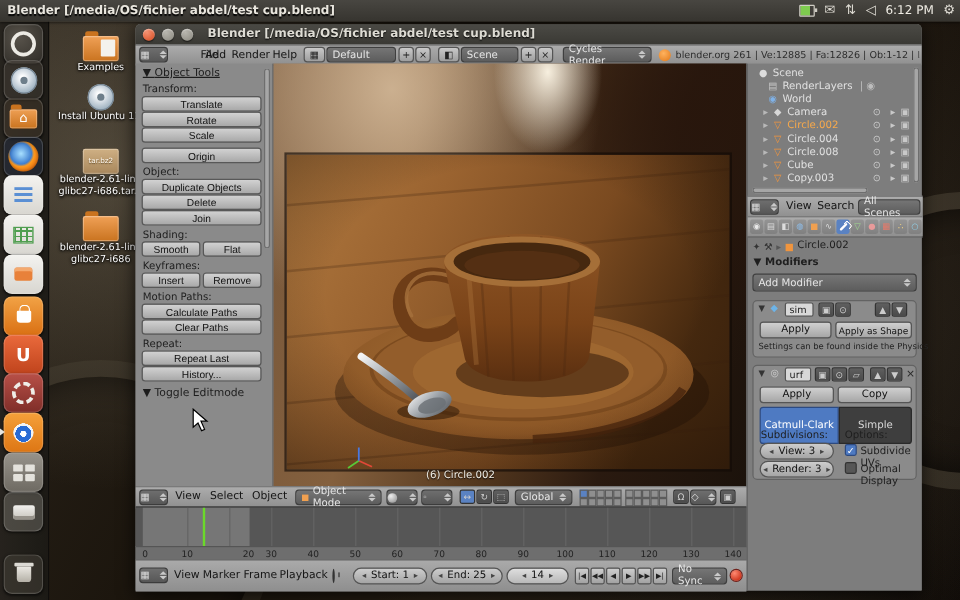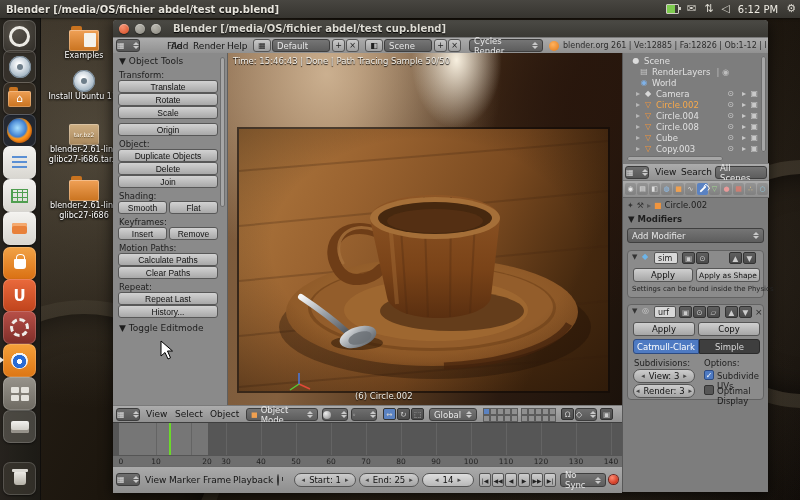--- a/index.html
+++ b/index.html
@@ -103,21 +103,21 @@
   .ptab{position:absolute;top:2px;width:11px;height:12px;border-radius:2px;display:flex;align-items:center;justify-content:center;font-size:7px;color:#ddd;background:rgba(0,0,0,.12);}
   .ptab.active{background:#5a82c2;box-shadow:inset 0 0 0 1px #39movie5a8a;}
   .wrenchg{width:2px;height:8px;background:#fff;transform:rotate(45deg);border-radius:1px;position:relative;}
   .wrenchg:before{content:"";position:absolute;top:-2px;left:-1.5px;width:5px;height:3px;border:1px solid #fff;border-bottom:none;border-radius:2px 2px 0 0;background:transparent;}
   .pbox{position:absolute;left:4px;width:137px;background:#8b8b8b;border:1px solid #636363;border-radius:4px;box-sizing:border-box;}
   .pbtn{background:linear-gradient(#d0d0d0,#a6a6a6);border:1px solid #555;border-radius:3px;height:14px;
         display:flex;align-items:center;justify-content:center;font-size:8.5px;color:#111;box-sizing:border-box;}
   .darkbtn{background:linear-gradient(#5f5f5f,#4a4a4a);border:1px solid #333;border-radius:2px;width:13px;height:12px;
         display:flex;align-items:center;justify-content:center;font-size:7.5px;color:#ccc;box-sizing:border-box;}
   .namefield{background:#d8d8d8;border:1px solid #555;border-radius:2px;height:12px;padding:0 3px;font-size:8px;color:#222;display:flex;align-items:center;box-sizing:border-box;}
-  .seg{height:15px;display:flex;align-items:center;justify-content:center;font-size:8.5px;box-sizing:border-box;border:1px solid #38383 8;}
+  .seg{height:31px;display:flex;align-items:center;justify-content:center;font-size:8.5px;box-sizing:border-box;border:1px solid #38383 8;}
   .cb{width:10px;height:10px;border-radius:2px;box-sizing:border-box;display:flex;align-items:center;justify-content:center;font-size:8px;color:#fff;}
   .cb.on{background:#4e7ac2;border:1px solid #2d4a80;}
   .cb.off{background:#565656;border:1px solid #333;}
   .plabel{font-size:8.5px;color:#1e1e1e;}
   .stepper{background:linear-gradient(#cdcdcd,#a4a4a4);border:1px solid #555;border-radius:8px;height:14px;
            display:flex;align-items:center;justify-content:center;gap:4px;font-size:8.5px;color:#111;box-sizing:border-box;}
   .steparrow{font-size:7px;color:#444;}
   
   .ttrack{position:absolute;left:0;top:402px;width:509px;height:33px;background:#565656;border-top:1px solid #3e3e3e;overflow:hidden;}
   .trange{position:absolute;left:6px;top:0;width:89px;height:33px;background:#7b7b7b;opacity:.85;}
@@ -273,21 +273,21 @@
           <span class="ud">
             <i class="u"></i>
             <i class="d"></i>
           </span>
         </div>
       <div class="abs" style="left:436px;top:3px;width:10px;height:10px;border-radius:50%;background:radial-gradient(circle at 40% 35%,#ffb25e,#e07818);"></div>
       <span class="abs" style="left:450px;top:3px;font-size:8px;color:#2d2d2d;white-space:nowrap;overflow:hidden;width:203px;">blender.org 261 | Ve:12885 | Fa:12826 | Ob:1-12 | La:1 | Mem:40.84M (8.04</span>
     </div>
 
     <div class="toolshelf">
-      <span class="tslabel" style="top:3px;font-size:9px;">▼ <span>Object Tools</span></span>
+      <span class="tslabel" style="top:3px;font-size:9px;text-decoration:underline;">▼ <span>Object Tools</span></span>
       <span class="tslabel" style="top:17px;">Transform:</span>
       <button class="tbtn" style="top:27px;">Translate</button>
       <button class="tbtn" style="top:40px;">Rotate</button>
       <button class="tbtn" style="top:53px;">Scale</button>
       <button class="tbtn" style="top:70px;">Origin</button>
       <span class="tslabel" style="top:86px;">Object:</span>
       <button class="tbtn" style="top:96px;">Duplicate Objects</button>
       <button class="tbtn" style="top:109px;">Delete</button>
       <button class="tbtn" style="top:122px;">Join</button>
       <span class="tslabel" style="top:138px;">Shading:</span>
@@ -364,21 +364,20 @@
           <ellipse cx="196" cy="89" rx="65" ry="21" fill="#a56f38"></ellipse>
           <ellipse cx="196" cy="89" rx="57" ry="16" fill="#46280f"></ellipse>
           <ellipse cx="196" cy="92" rx="48" ry="12" fill="#5d3315" opacity="0.6"></ellipse>
           <ellipse cx="118" cy="214" rx="26" ry="7" fill="#241204" opacity="0.5"></ellipse>
           <path d="M62,168 C80,180 98,194 108,203" stroke="url(#metal)" stroke-width="6" stroke-linecap="round" fill="none"></path>
           <ellipse cx="119" cy="208" rx="19" ry="10" fill="url(#metal)" transform="rotate(-18 119 208)"></ellipse>
           <ellipse cx="121" cy="209" rx="12" ry="6" fill="#6a6f74" transform="rotate(-18 121 209)" opacity="0.8"></ellipse>
           <rect width="369" height="262" fill="url(#vin)"></rect>
         </svg>
       </div>
-      <span class="vstatus">Time: 15:46:43 | Done | Path Tracing Sample 50/50</span>
       <svg class="abs" style="left:58px;top:318px;" width="26" height="26">
         <line x1="13" y1="13" x2="24" y2="18" stroke="#e04838" stroke-width="1.5"></line>
         <line x1="13" y1="13" x2="4" y2="19" stroke="#58c838" stroke-width="1.5"></line>
         <line x1="13" y1="13" x2="13" y2="2" stroke="#4878e0" stroke-width="1.5"></line>
       </svg>
       <span class="vobj">(6) Circle.002</span>
     </div>
 
     <div class="rightpanel">
       <div class="orow" style="top:2px;">

